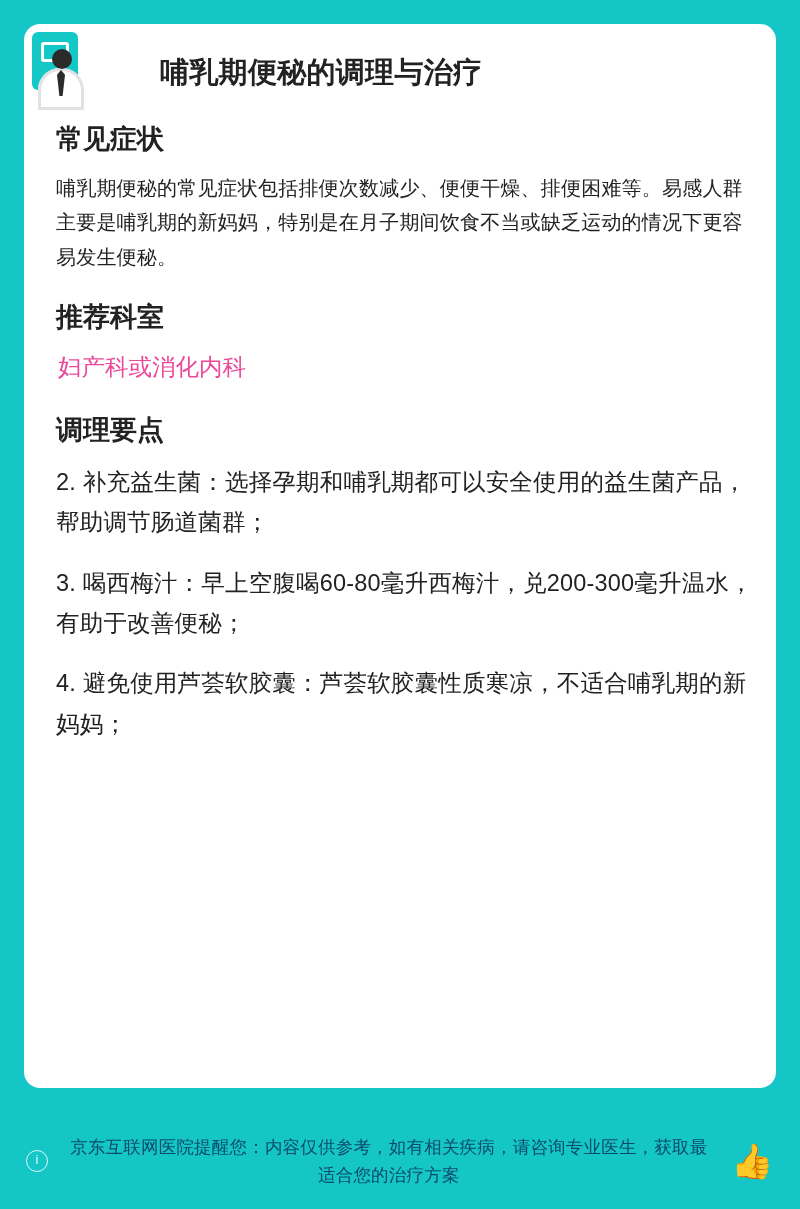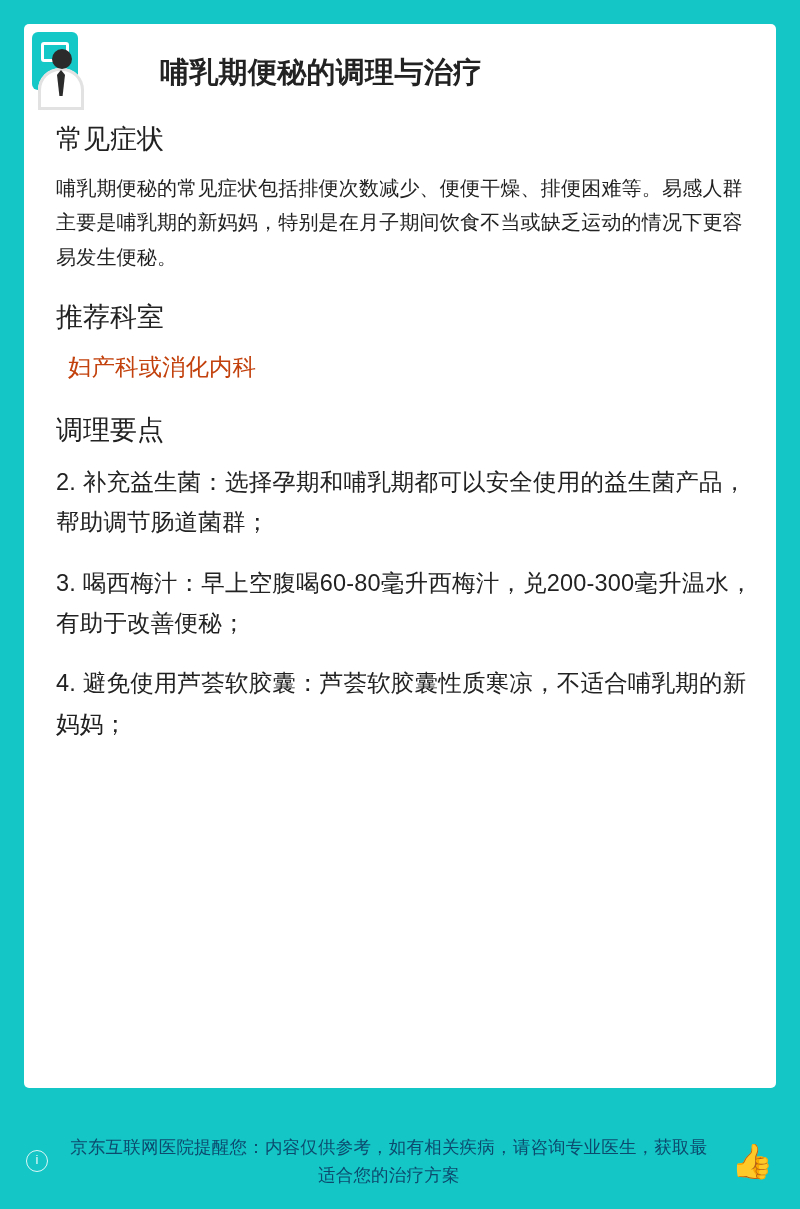--- a/index.html
+++ b/index.html
@@ -16,21 +16,21 @@
   .page {
     width: 800px;
     height: 1209px;
     position: relative;
     box-sizing: border-box;
     padding: 24px 24px 0 24px;
     background: #14c6c6;
   }
   .card {
     background: #ffffff;
-    border-radius: 5px;
+    border-radius: 16px;
     padding: 30px 20px 34px 32px;
     box-sizing: border-box;
     width: 752px;
     min-height: 1064px;
     position: relative;
   }
   .doc-icon {
     position: absolute;
     left: 8px;
     top: 8px;
@@ -91,21 +91,21 @@
     line-height: 1.3;
     color: #222222;
     font-weight: bold;
     letter-spacing: 0.3px;
   }
   h2.section-title {
     margin: 26px 0 14px 0;
     font-size: 27px;
     line-height: 1.3;
     color: #222222;
-    font-weight: normal;
+    font-weight: bold;
   }
   h2.section-title:first-of-type {
     margin-top: 6px;
   }
   p.body-text {
     margin: 0 0 6px 0;
     font-size: 20px;
     line-height: 1.72;
     color: #222222;
     letter-spacing: 0.2px;
@@ -114,24 +114,24 @@
     margin: 0 0 20px 0;
     font-size: 23.5px;
     line-height: 1.72;
     color: #222222;
     letter-spacing: 0.2px;
   }
   .step:last-child {
     margin-bottom: 0;
   }
   .dept {
-    margin: 12px;
+    margin: 2px;
     font-size: 23.5px;
     line-height: 1.6;
-    color: #c2410c;
+    color: #ec4899;
   }
   .footer {
     position: absolute;
     left: 0;
     bottom: 0;
     width: 800px;
     height: 96px;
     background: #14c6c6;
     display: flex;
     align-items: center;

